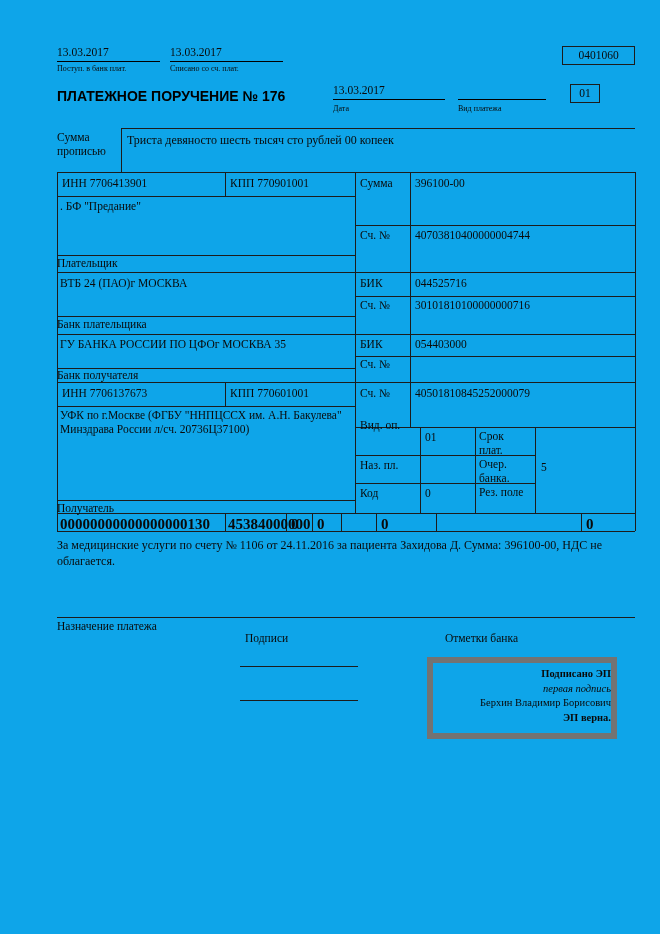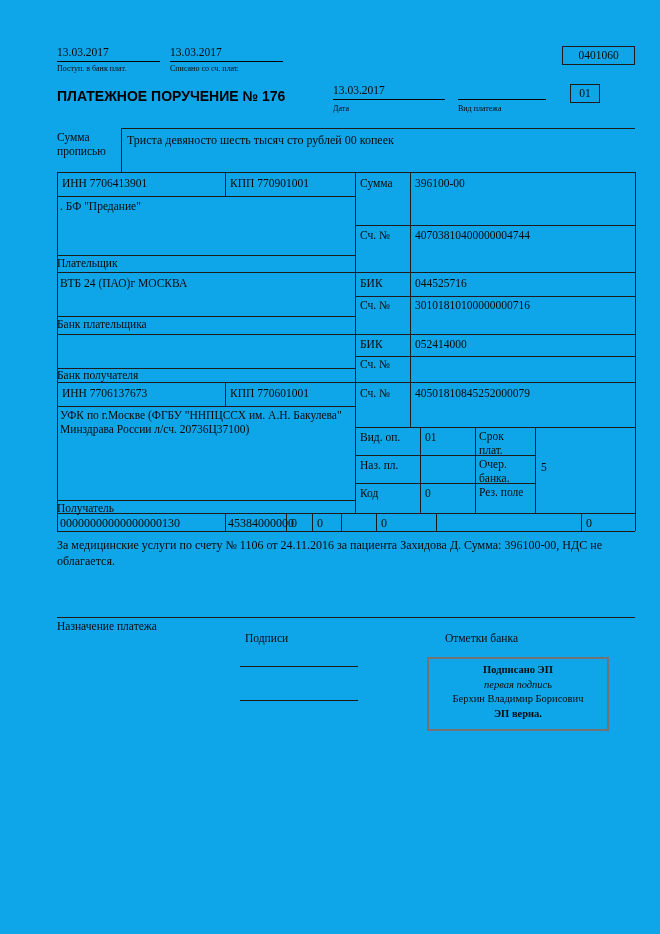--- a/index.html
+++ b/index.html
@@ -11,23 +11,23 @@
   .underl { border-bottom:1px solid #000; padding-bottom:2px; min-height:13px; }
   .ctr { text-align:left; }
   .hl { position:absolute; border-top:1px solid #1c1c1c; height:0; }
   .vl { position:absolute; border-left:1px solid #1c1c1c; width:0; }
   .box { position:absolute; border:1px solid #1c1c1c; font-family:"Liberation Serif", serif; font-size:11.5px; text-align:center; color:#0a0a0a; }
   .title { position:absolute; font-family:"Liberation Sans", sans-serif; font-weight:700; font-size:14px; color:#000; white-space:nowrap; }
   .stamp { position:absolute; left:57px; top:632px; width:168px; height:124px; border:1px solid #2424ae;
            color:#1c1cb2; font-family:"Liberation Serif", serif; font-size:10px; line-height:1.3; padding:4px 6px; }
   .stamp .gap { height:13px; }
   .stamp .ul { text-decoration:underline; }
-  .ep { position:absolute; left:427px; top:657px; width:178px; height:66px; border:2px solid #737373;
-        font-family:"Liberation Serif", serif; font-size:10.5px; color:#0a0a0a; text-align:center; padding-top:4px; line-height:1.4; }
-  .num { font-size:12px; }
+  .ep { position:absolute; left:427px; top:657px; width:178px; height:66px; border:6px solid #737373;
+        font-family:"Liberation Serif", serif; font-size:10.5px; color:#0a0a0a; text-align:right; padding-top:4px; line-height:1.4; }
+  .num { font-size:15px;font-weight:bold; }
 </style>
 </head>
 <body>
 
 <div class="page">
 
   <div class="t underl" style="left:57px;top:46px;width:103px">13.03.2017</div>
   <div class="t sm" style="left:57px;top:64px">Поступ. в банк плат.</div>
   <div class="t underl" style="left:170px;top:46px;width:113px">13.03.2017</div>
   <div class="t sm" style="left:170px;top:64px">Списано со сч. плат.</div>
@@ -90,32 +90,33 @@
   <div class="t" style="left:415px;top:229px">40703810400000004744</div>
   <div class="t" style="left:57px;top:257px">Плательщик</div>
 
   <div class="t" style="left:60px;top:277px">ВТБ 24 (ПАО)г МОСКВА</div>
   <div class="t" style="left:360px;top:277px">БИК</div>
   <div class="t" style="left:415px;top:277px">044525716</div>
   <div class="t" style="left:360px;top:299px">Сч. №</div>
   <div class="t" style="left:415px;top:299px">30101810100000000716</div>
   <div class="t" style="left:57px;top:318px">Банк плательщика</div>
 
+  <div class="t" style="left:60px;top:338px">ГУ БАНКА РОССИИ ПО ЦФОг МОСКВА 35</div>
   <div class="t" style="left:360px;top:338px">БИК</div>
-  <div class="t" style="left:415px;top:338px">052414000</div>
+  <div class="t" style="left:415px;top:338px">054403000</div>
   <div class="t" style="left:360px;top:358px">Сч. №</div>
   <div class="t" style="left:415px;top:358px"></div>
   <div class="t" style="left:57px;top:369px">Банк получателя</div>
 
   <div class="t" style="left:62px;top:387px">ИНН 7706137673</div>
   <div class="t" style="left:230px;top:387px">КПП 770601001</div>
   <div class="t" style="left:360px;top:387px">Сч. №</div>
   <div class="t" style="left:415px;top:387px">40501810845252000079</div>
   <div class="t wrap" style="left:60px;top:409px;width:290px">УФК по г.Москве (ФГБУ "ННПЦССХ им. А.Н. Бакулева" Минздрава России л/сч. 20736Ц37100)</div>
-  <div class="t" style="left:360px;top:431px">Вид. оп.</div>
+  <div class="t" style="left:360px;top:419px">Вид. оп.</div>
   <div class="t" style="left:425px;top:431px">01</div>
   <div class="t wrap" style="left:479px;top:430px;width:50px">Срок плат.</div>
   <div class="t" style="left:360px;top:459px">Наз. пл.</div>
   <div class="t wrap" style="left:479px;top:458px;width:50px">Очер. банка.</div>
   <div class="t" style="left:541px;top:461px">5</div>
   <div class="t" style="left:360px;top:487px">Код</div>
   <div class="t" style="left:425px;top:487px">0</div>
   <div class="t wrap" style="left:479px;top:486px;width:50px">Рез. поле</div>
   <div class="t" style="left:57px;top:502px">Получатель</div>
 

